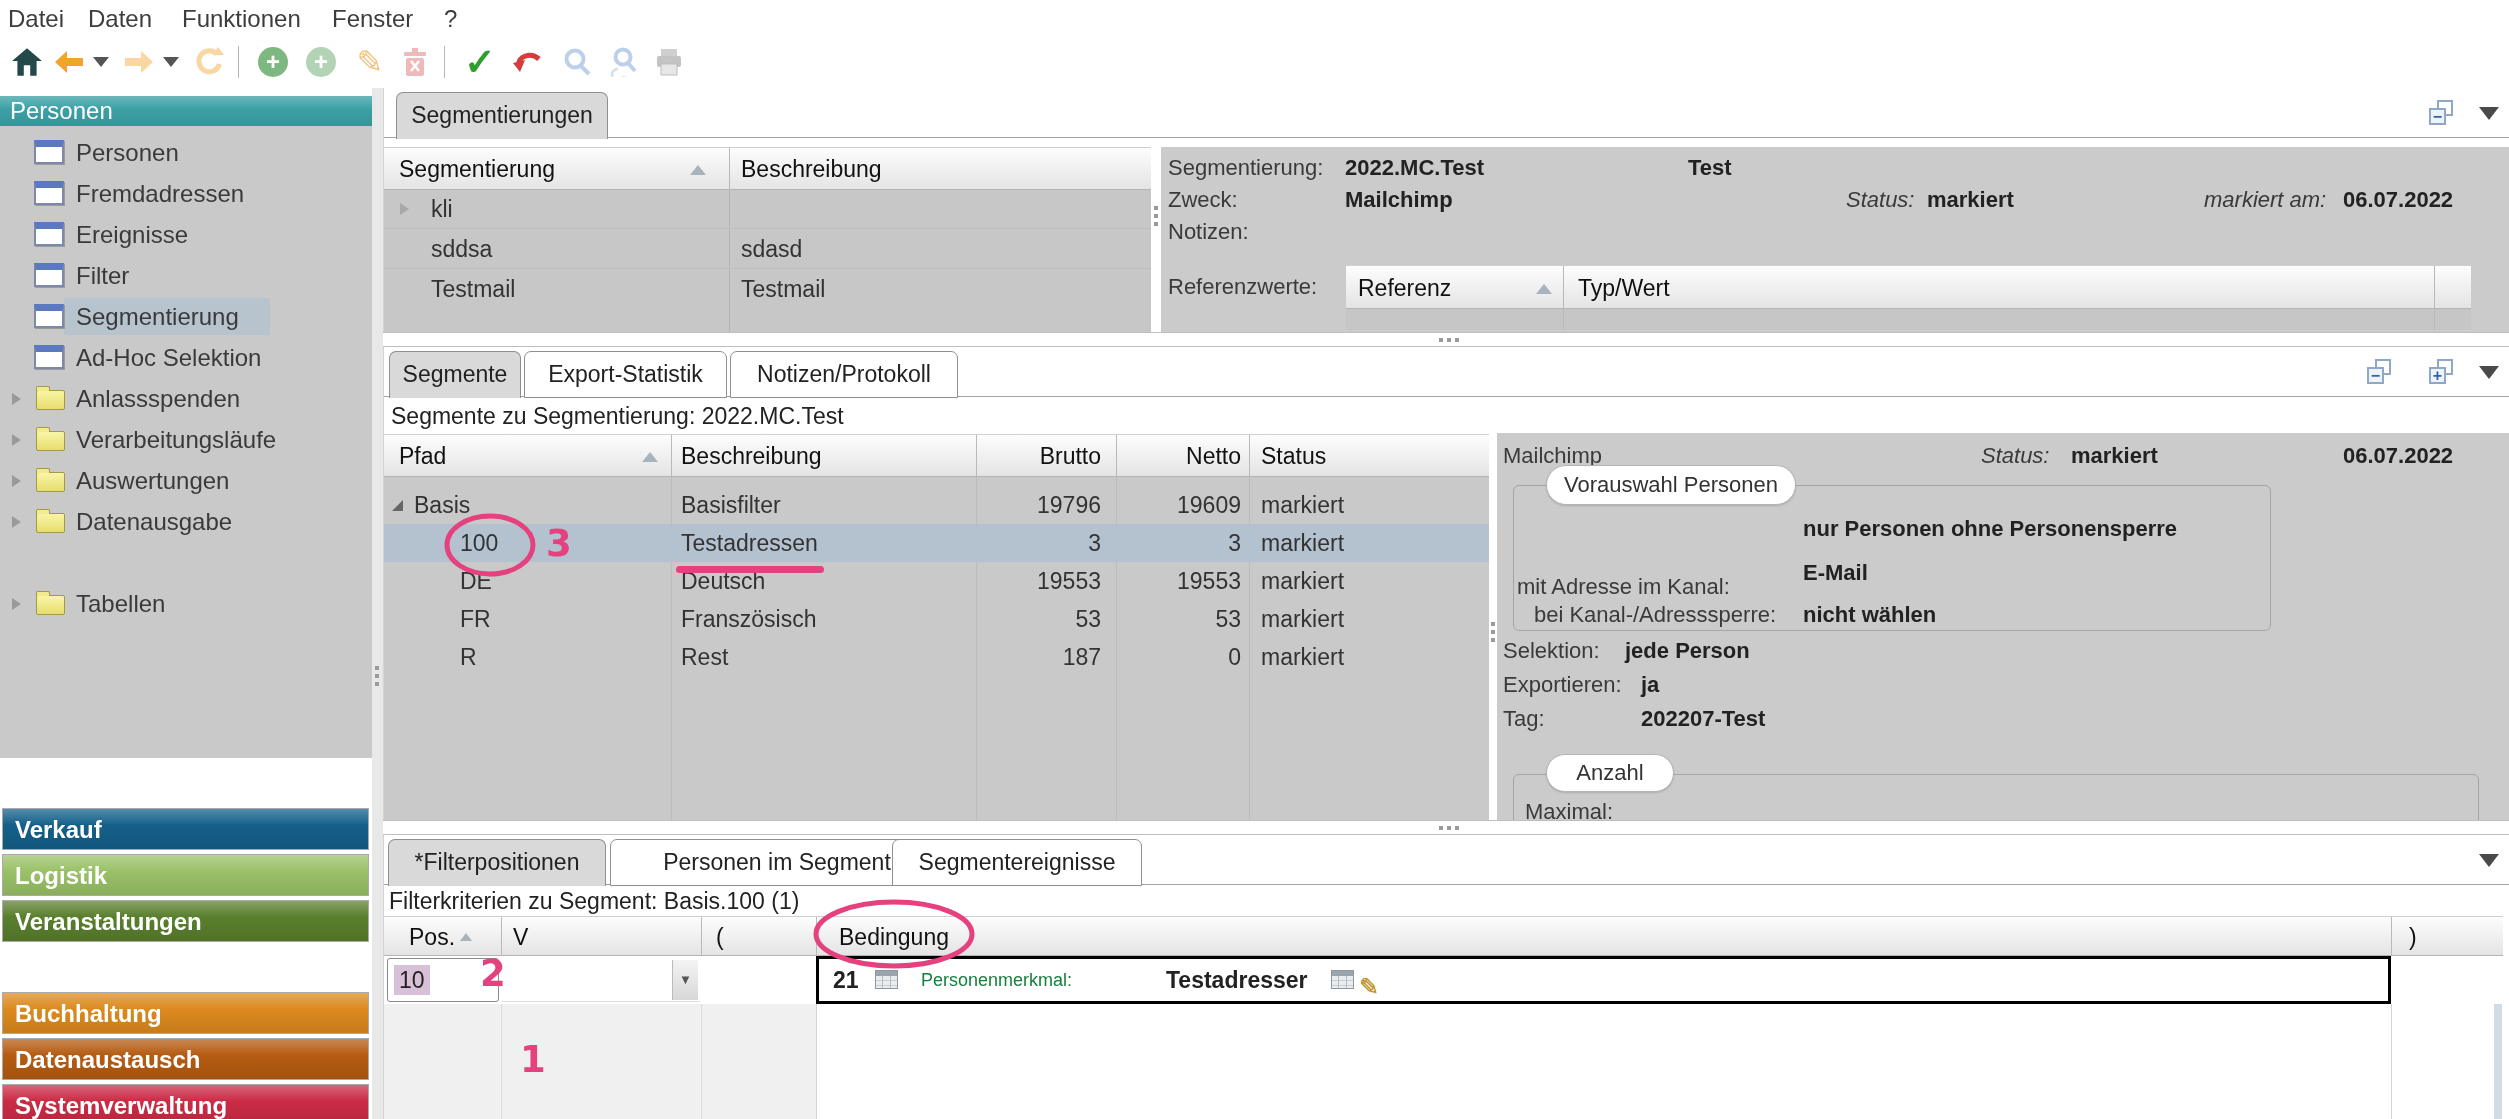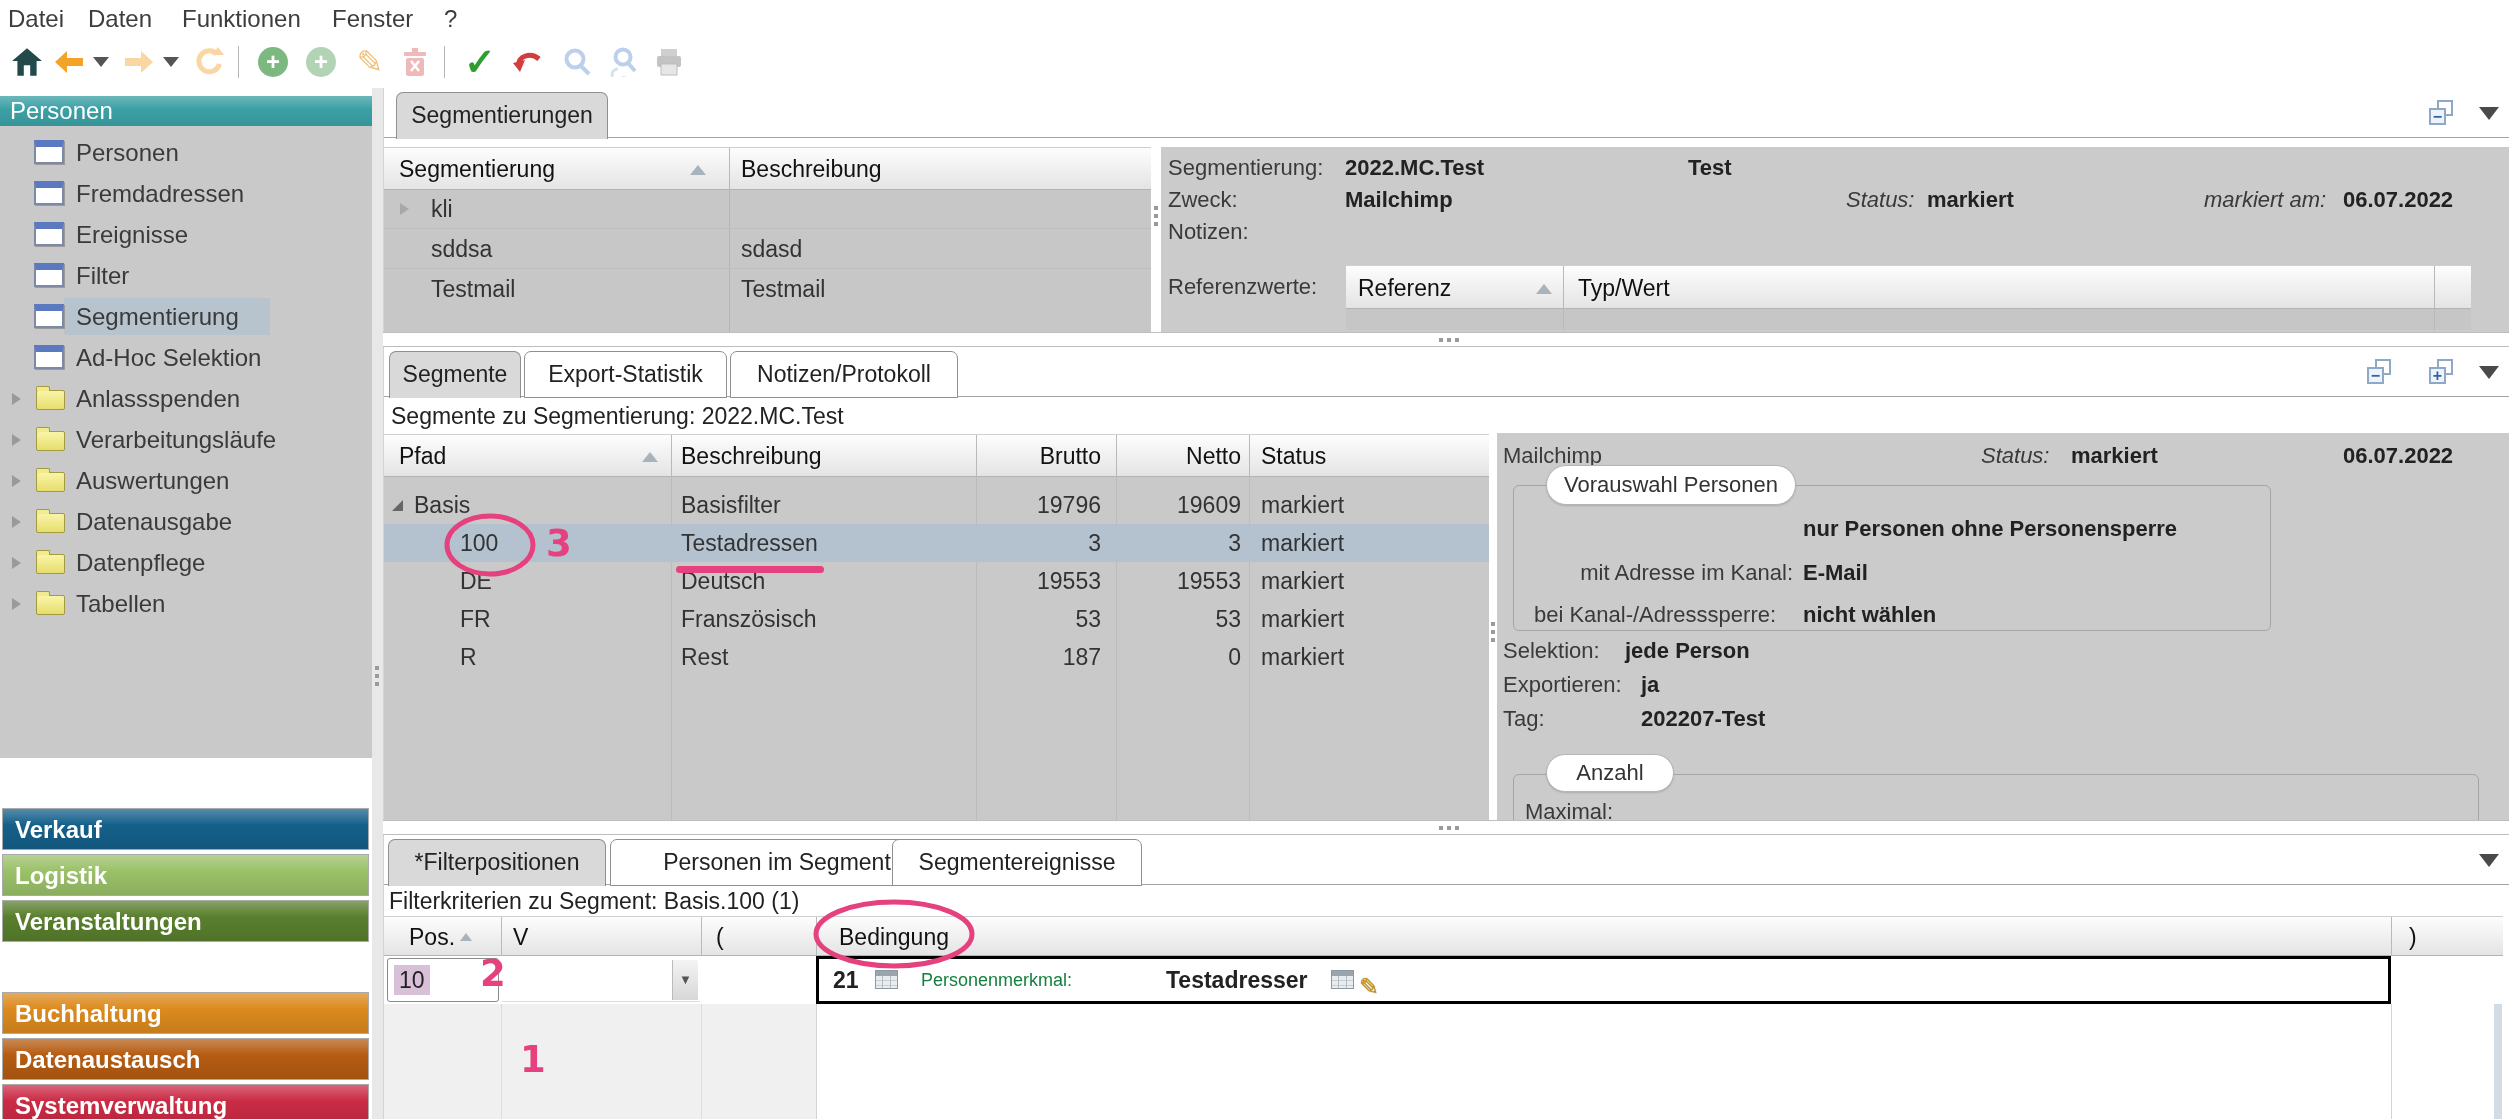--- a/index.html
+++ b/index.html
@@ -185,25 +185,20 @@
     </div>
   <div class="sb-item" style="top:460px">
       <span class="tree-caret"></span>
       <span class="icon-folder"></span>
       <span class="sb-label">Auswertungen</span>
     </div>
   <div class="sb-item" style="top:501px">
       <span class="tree-caret"></span>
       <span class="icon-folder"></span>
       <span class="sb-label">Datenausgabe</span>
-    </div>
-  <div class="sb-item" style="top:542px">
-      <span class="tree-caret"></span>
-      <span class="icon-folder"></span>
-      <span class="sb-label">Datenpflege</span>
     </div>
   <div class="sb-item" style="top:583px">
       <span class="tree-caret"></span>
       <span class="icon-folder"></span>
       <span class="sb-label">Tabellen</span>
     </div>
 
   <div class="module" style="top: 808px; background-color: rgb(20, 96, 138);">Verkauf</div>
   <div class="module" style="top: 854px; background-color: rgb(154, 193, 104);">Logistik</div>
   <div class="module" style="top: 900px; background-color: rgb(89, 127, 45);">Veranstaltungen</div>
@@ -369,21 +364,21 @@
     <span class="abs" style="left:1107px;top:291px;width:4px;height:4px;background:#9a9a9a"></span>
 
     <div class="abs" style="left:1113px;top:86px;width:1013px;height:387px;background:#cbcbcb;overflow:hidden">
       <span class="abs lbl" style="left:6px;top:8px;line-height:30px">Mailchimp</span>
       <span class="abs lbl i" style="left:484px;top:8px;line-height:30px">Status:</span>
       <span class="abs b" style="left:574px;top:8px;line-height:30px">markiert</span>
       <span class="abs b" style="left:846px;top:8px;line-height:30px">06.07.2022</span>
       <div class="fset" style="left:16px;top:52px;width:758px;height:146px"></div>
       <span class="legend" style="left:49px;top:32px;width:250px;height:40px;line-height:38px">Vorauswahl Personen</span>
       <span class="abs b" style="left:306px;top:81px;line-height:30px">nur Personen ohne Personensperre</span>
-      <span class="abs lbl" style="left:20px;top:125px;width:276px;text-align:right;line-height:30px">mit Adresse im Kanal:</span>
+      <span class="abs lbl" style="left:20px;top:139px;width:276px;line-height:30px">mit Adresse im Kanal:</span>
       <span class="abs b" style="left:306px;top:125px;line-height:30px">E-Mail</span>
       <span class="abs lbl" style="left:20px;top:167px;width:276px;text-align:center;line-height:30px">bei Kanal-/Adresssperre:</span>
       <span class="abs b" style="left:306px;top:167px;line-height:30px">nicht wählen</span>
       <span class="abs lbl" style="left:6px;top:203px;line-height:30px">Selektion:</span>
       <span class="abs b" style="left:128px;top:203px;line-height:30px">jede Person</span>
       <span class="abs lbl" style="left:6px;top:237px;line-height:30px">Exportieren:</span>
       <span class="abs b" style="left:144px;top:237px;line-height:30px">ja</span>
       <span class="abs lbl" style="left:6px;top:271px;line-height:30px">Tag:</span>
       <span class="abs b" style="left:144px;top:271px;line-height:30px">202207-Test</span>
       <div class="fset" style="left:16px;top:341px;width:966px;height:80px"></div>

